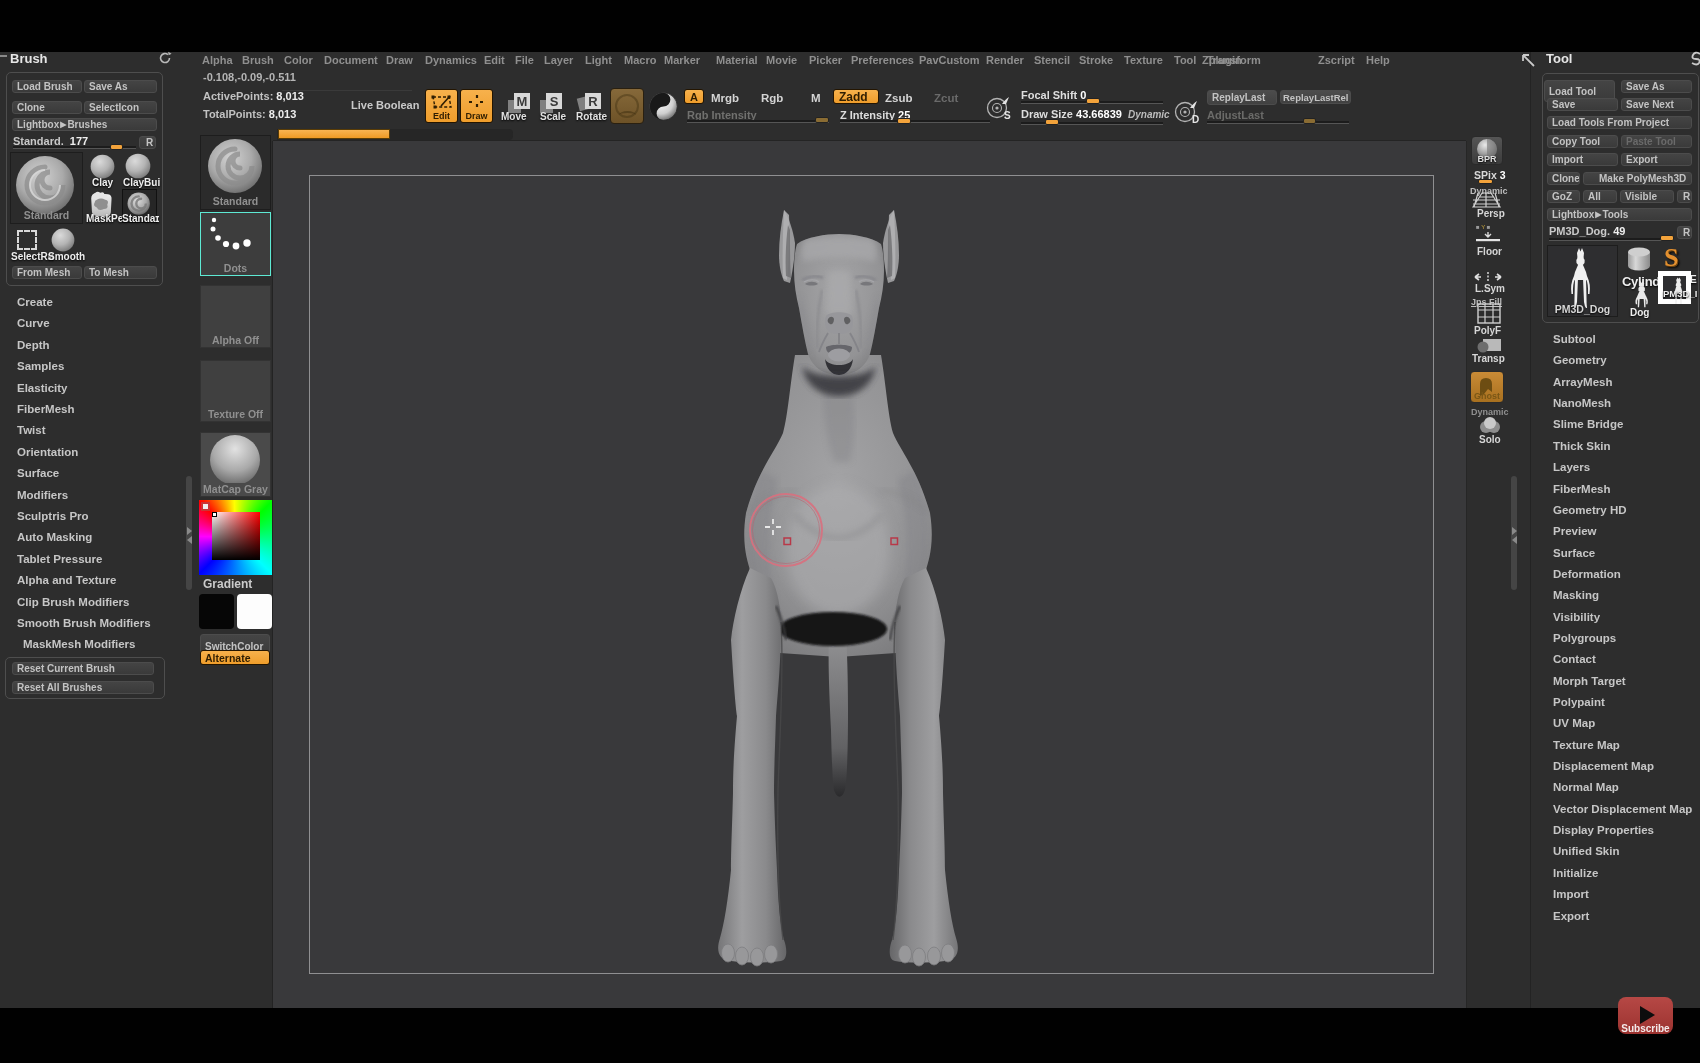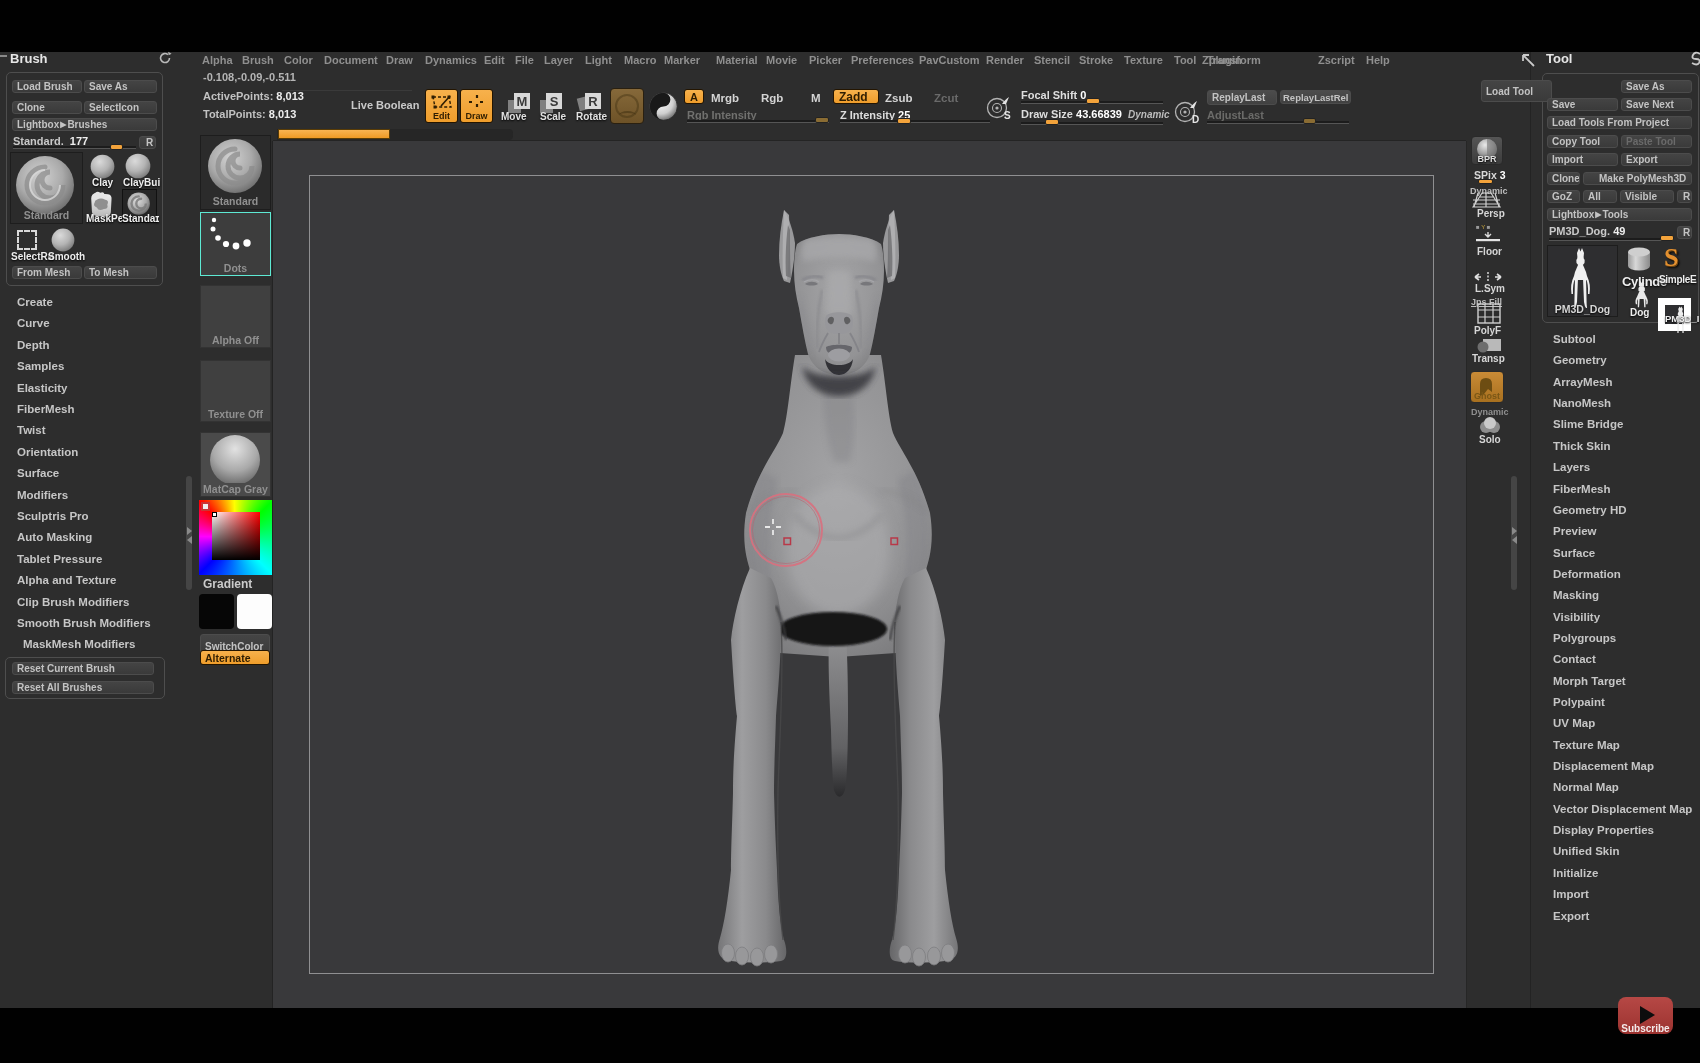--- a/index.html
+++ b/index.html
@@ -559,21 +559,21 @@
 
   <div class="abs" style="left:1530px;top:52px;width:1px;height:956px;background:#232323;"></div>
   <svg class="abs" style="left:1521px;top:53px;" width="16" height="16" viewBox="0 0 16 16">
 <path d="M2 2 L13 13 M2 2 L2 8 M2 2 L8 2" stroke="#c9c9c9" stroke-width="1.8" fill="none"></path>
     </svg>
   <div class="abs" style="left:1546px;top:51px;font-size:13px;font-weight:700;color:#e6e6e6;">Tool</div>
   <svg class="abs" style="left:1690px;top:51px;" width="12" height="15" viewBox="0 0 12 15">
 <path d="M10 3 Q5 0 3 4 Q1 8 6 8 Q11 8 9 12 Q7 15 2 12" stroke="#c9c9c9" stroke-width="1.8" fill="none"></path>
     </svg>
   <div class="panelbox" style="left:1542px;top:73px;width:155px;height:248px;"></div>
-  <div class="btn" style="left:1481px;top:80px;width:71px;height:22px;">Load Tool</div>
+  <div class="btn" style="left:1544px;top:80px;width:71px;height:22px;">Load Tool</div>
   <div class="btn" style="left:1621px;top:80px;width:71px;height:13px;">Save As</div>
   <div class="btn" style="left:1547px;top:98px;width:71px;height:13px;">Save</div>
   <div class="btn" style="left:1621px;top:98px;width:71px;height:13px;">Save Next</div>
   <div class="btn" style="left:1547px;top:116px;width:145px;height:13px;">Load Tools From Project</div>
   <div class="btn" style="left:1547px;top:135px;width:71px;height:13px;">Copy Tool</div>
   <div class="btn dim" style="left:1621px;top:135px;width:71px;height:13px;">Paste Tool</div>
   <div class="btn" style="left:1547px;top:153px;width:71px;height:13px;">Import</div>
   <div class="btn" style="left:1621px;top:153px;width:71px;height:13px;">Export</div>
   <div class="btn" style="left:1547px;top:172px;width:33px;height:13px;">Clone</div>
   <div class="btn" style="left:1583px;top:172px;width:109px;height:13px;padding-left:15px;">Make PolyMesh3D</div>
@@ -624,21 +624,21 @@
 <path d="M14 4 L16 0 L18 3 L20 0 L22 4 L21 9 L15 9 Z"></path>
 <path d="M15 8 Q12 10 13 15 L16 18 L20 18 L23 15 Q24 10 21 8 Z"></path>
 <path d="M14 17 L22 17 L25 24 L25 28 L11 28 L11 24 Z"></path>
 <path d="M12 26 L15 26 L14 41 L12 41 Z"></path>
 <path d="M21 26 L24 26 L24 41 L22 41 Z"></path>
 <path d="M11 24 Q7 30 9 36 L11 36 Q10 30 13 26 Z"></path>
 <path d="M25 24 Q29 30 27 36 L25 36 Q26 30 23 26 Z"></path>
 </g>
     </svg>
   <div class="lbl" style="left:1630px;top:307px;font-size:10px;color:#eee;text-shadow:0 1px 2px #000;">Dog</div>
-  <div class="abs" style="left:1658px;top:298px;width:33px;height:33px;background:#2e2e30;border:7px solid #ffffff;box-sizing:border-box;">
+  <div class="abs" style="left:1658px;top:271px;width:33px;height:33px;background:#2e2e30;border:5px solid #ffffff;box-sizing:border-box;">
 <svg width="31" height="31" viewBox="0 0 40 40">
 <g fill="#ededed">
 <path d="M17 5 L19 2 L20 4 L21 2 L23 5 L22 9 L18 9 Z"></path>
 <path d="M18 8 Q16 10 16.5 13 L19 15 L21 15 L23.5 13 Q24 10 22 8 Z"></path>
 <path d="M17 14 L23 14 L25 20 L25 23 L15 23 L15 20 Z"></path>
 <path d="M16 22 L18 22 L17.5 36 L16 36 Z"></path>
 <path d="M22 22 L24 22 L24 36 L22.5 36 Z"></path>
 </g>
       </svg>
 <div style="position:absolute;bottom:0px;width:100%;text-align:center;color:#ededed;font-size:9.5px;font-weight:700;text-shadow:0 1px 2px #000;">PM3D_I</div></div>

